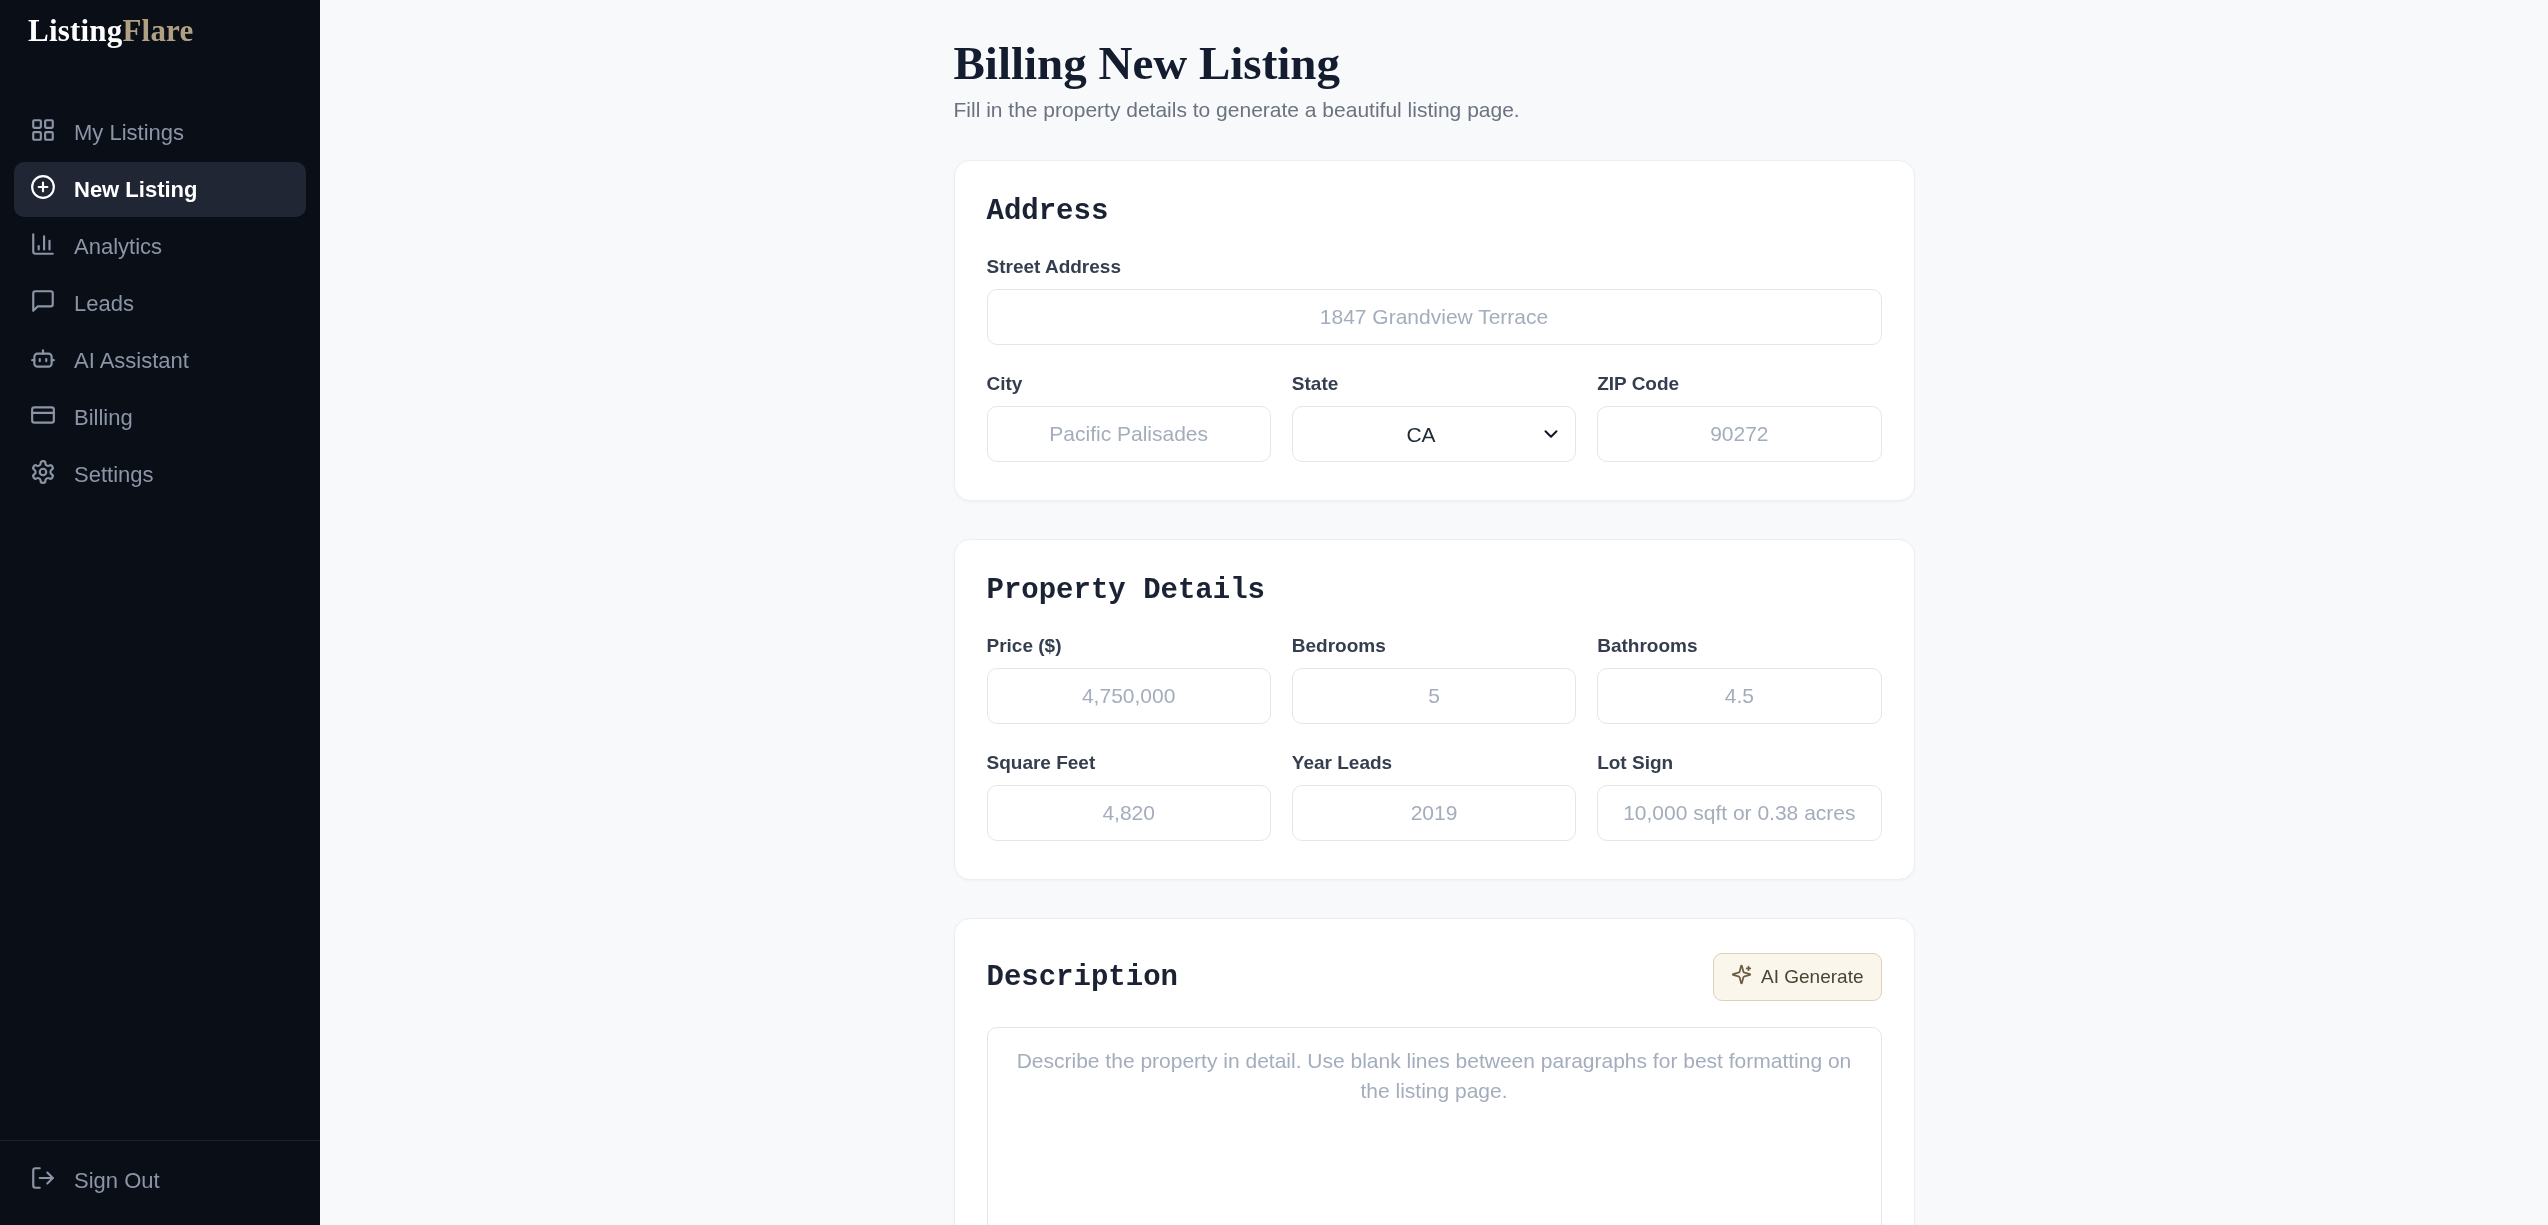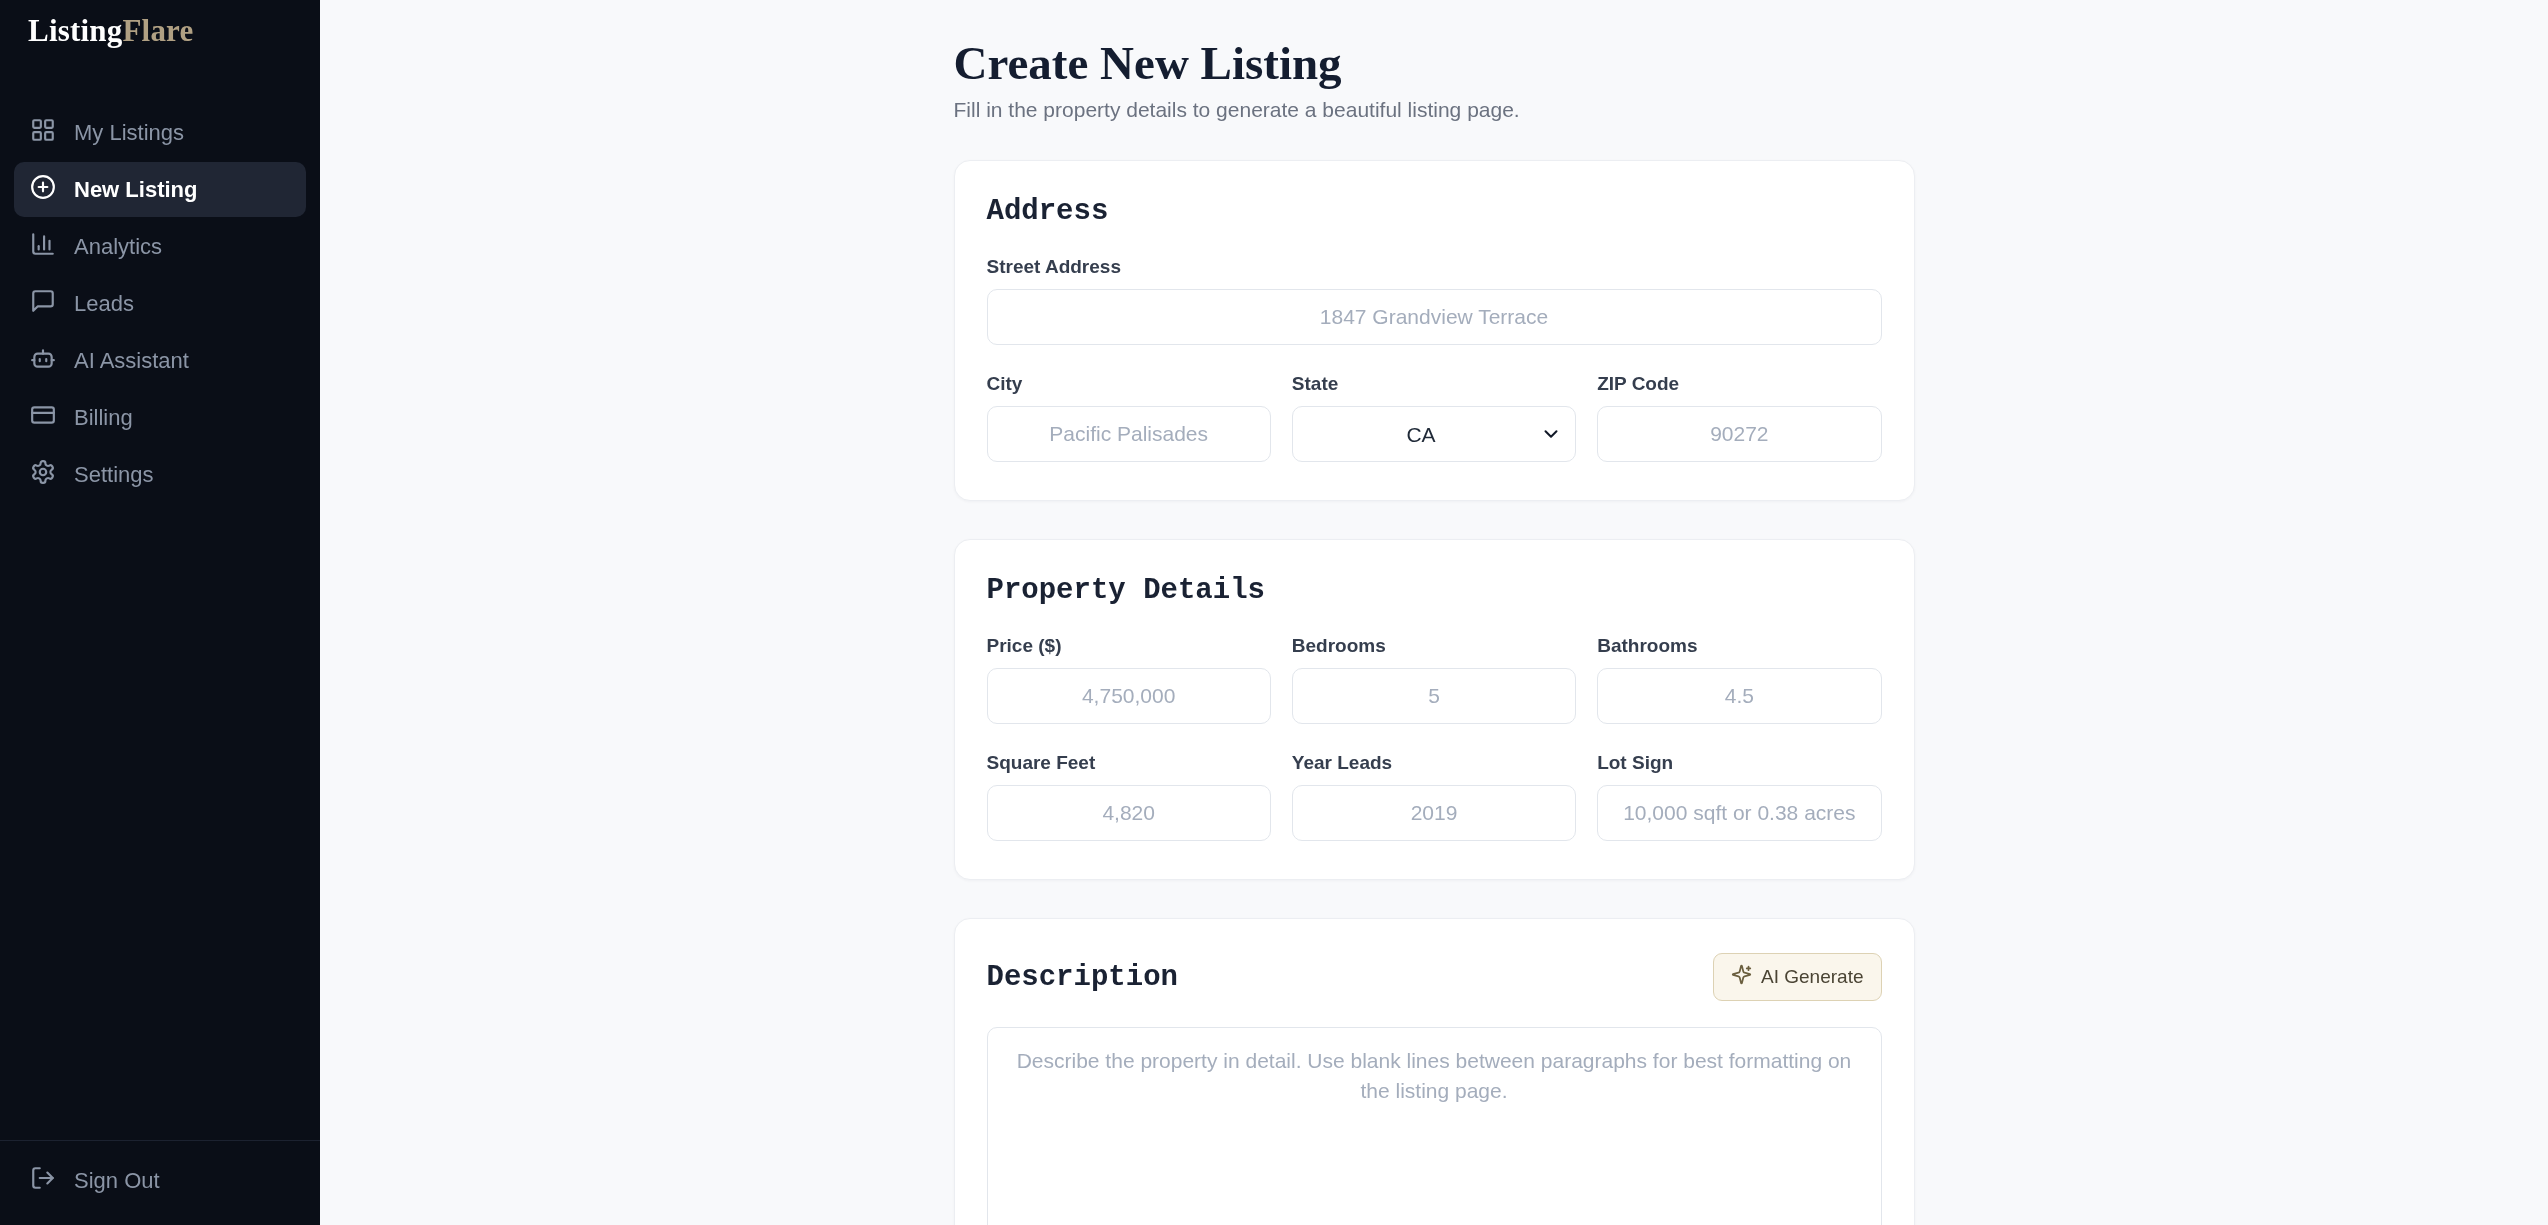--- a/index.html
+++ b/index.html
@@ -194,21 +194,21 @@
             <line x1="21" y1="12" x2="9" y2="12"></line>
           </svg></span>
       <span>Sign Out</span>
     </div>
   </div>
 </aside>
 
 <main class="main">
   <div class="content">
 
-    <h1 class="page-title">Create New Listing</h1>
+    <h1 class="page-title">Billing New Listing</h1>
     <p class="page-subtitle">Fill in the property details to generate a beautiful listing page.</p>
 
     <section class="card">
       <h2 class="card-title">Address</h2>
 
       <div class="field row-1">
         <label>Street Address</label>
         <input type="text" placeholder="1847 Grandview Terrace" style="">
       </div>
 

